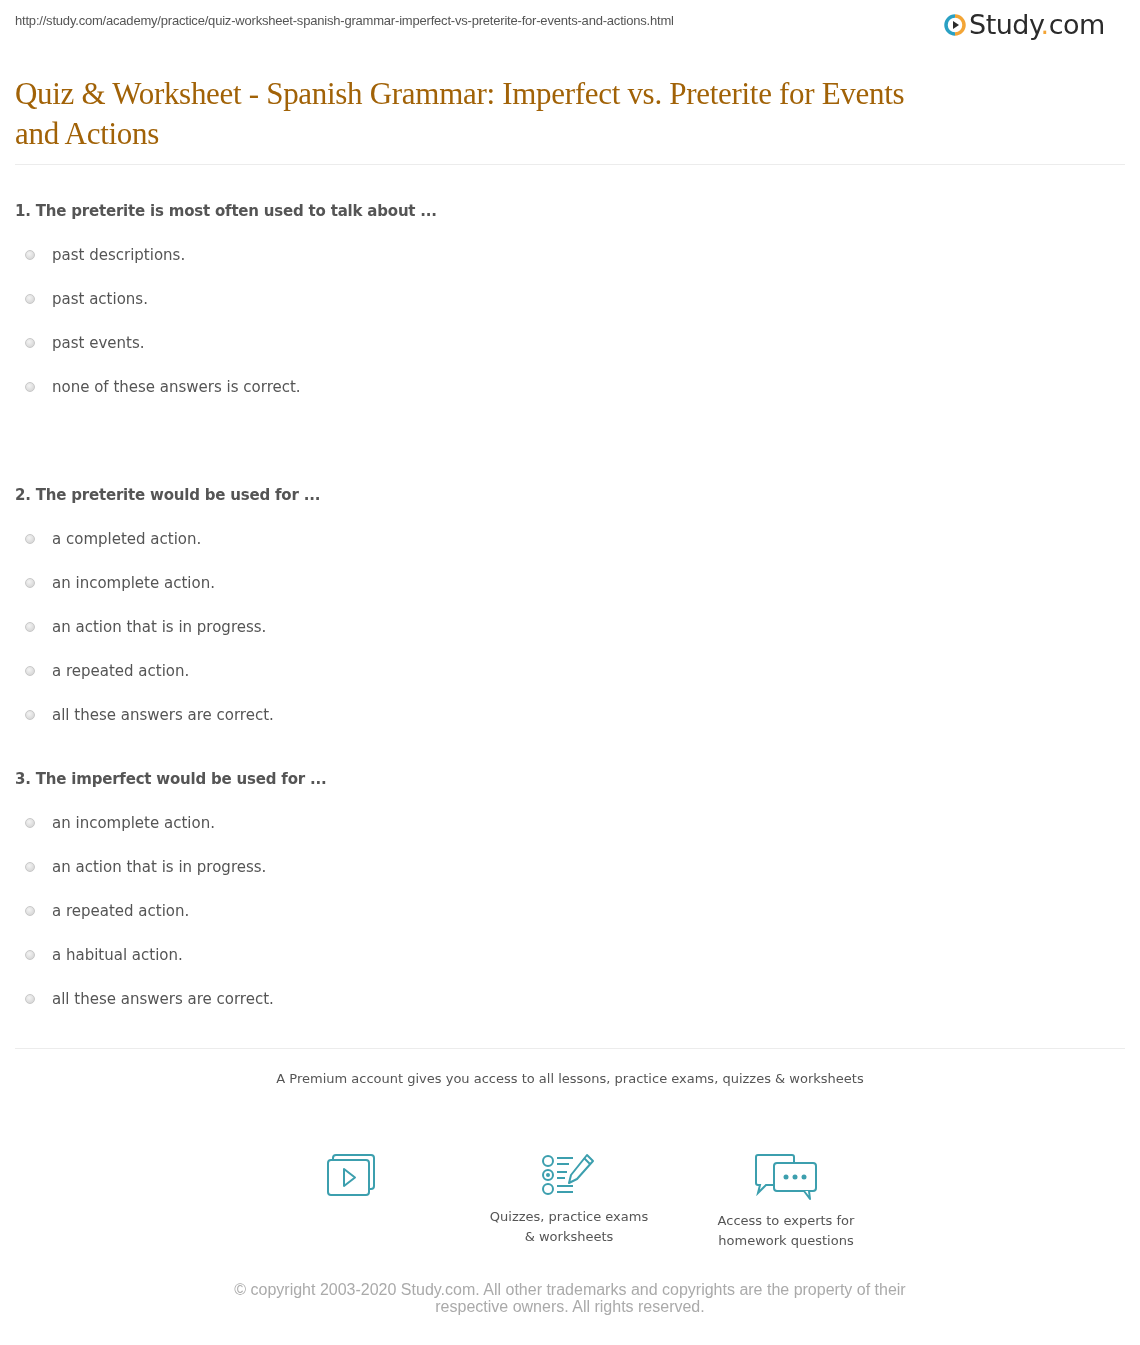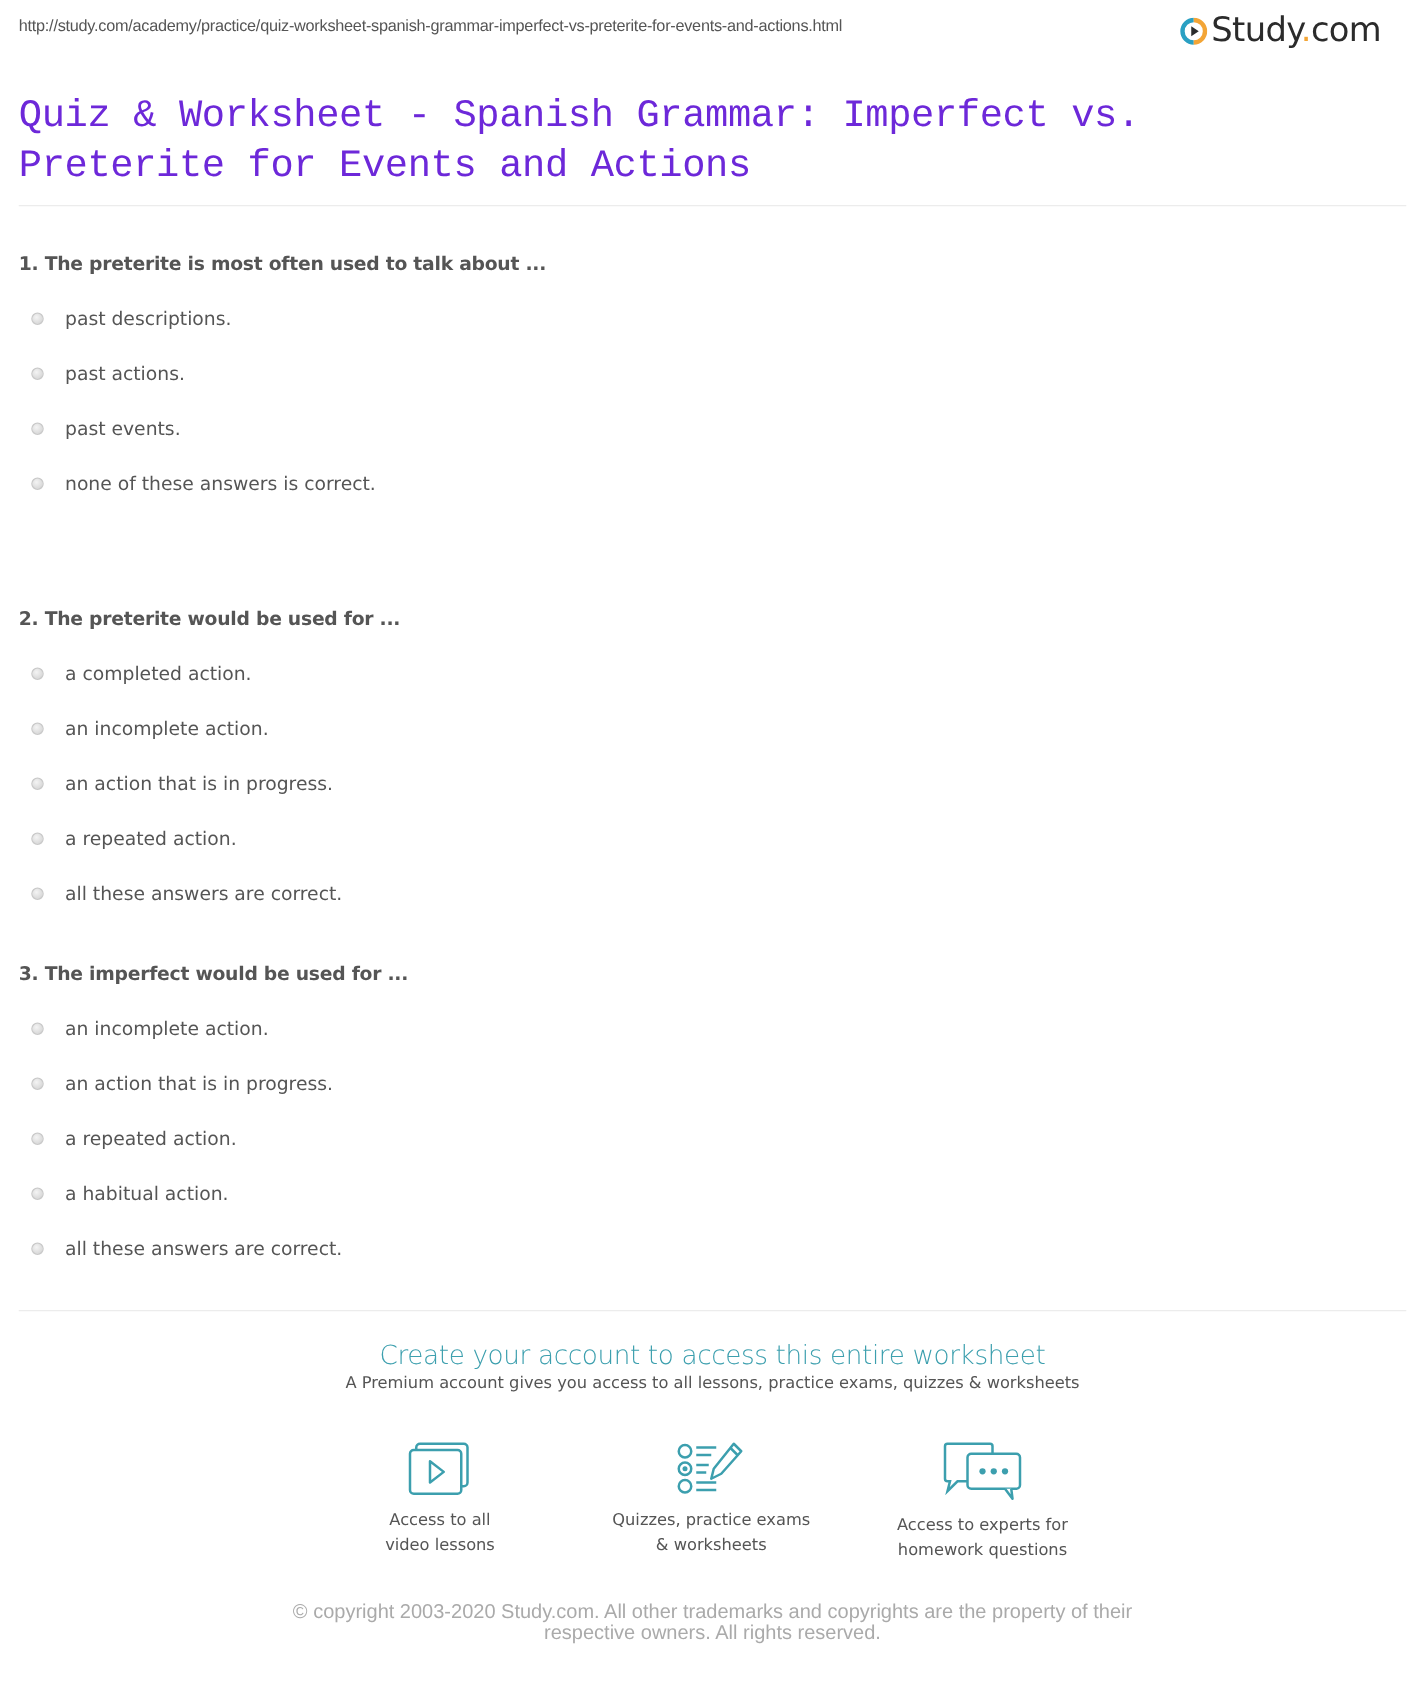--- a/index.html
+++ b/index.html
@@ -5,21 +5,21 @@
   html, body { margin: 0; padding: 0; background: #ffffff; }
   body { width: 1140px; height: 1345px; position: relative; overflow: hidden;
          font-family: "Liberation Sans", "DejaVu Sans", sans-serif; color: #4a4a4a; }
   .url { position: absolute; left: 15px; top: 11px; width: 720px; font-size: 13px; line-height: 19px; color: #555;
          font-family: "Liberation Sans", sans-serif; letter-spacing: -0.2px; }
   .logo { position: absolute; left: 944px; top: 8px; height: 34px; display: flex; align-items: center; }
   .logo-mark { width: 22px; height: 22px; margin-right: 3px; }
   .logo-text { font-family: "DejaVu Sans", sans-serif; font-size: 27px; color: #2b2b2b; letter-spacing: -0.5px; line-height: 34px; }
   .logo-dot { color: #f3a536; }
   .title { position: absolute; left: 15px; top: 74px; width: 900px; font-size: 31px; line-height: 40px;
-           color: #6d28d9; font-family: Liberation Mono, monospace; letter-spacing: -0.3px; margin: 0; font-weight: normal; }
+           color: #a16207; font-family: Liberation Serif, serif; letter-spacing: -0.3px; margin: 0; font-weight: normal; }
   .rule { position: absolute; left: 15px; right: 15px; height: 1px; background: #ececec; }
   .question { position: absolute; left: 15px; }
   .q-text { font-size: 15px; font-weight: bold; color: #555; margin: 0; line-height: 24px; font-family: "DejaVu Sans", sans-serif; letter-spacing: -0.2px; }
   .option { display: flex; align-items: center; height: 44px; }
   .radio { width: 10px; height: 10px; border-radius: 50%; margin-left: 10px; margin-right: 17px;
            background: radial-gradient(circle at 40% 35%, #f4f4f4, #cfcfcf); border: 1px solid #c8c8c8; box-sizing: border-box; }
   .opt-text { font-size: 15px; color: #555; font-family: "DejaVu Sans", sans-serif; }
   .cta { position: absolute; left: 0; width: 1140px; text-align: center; }
   .cta-title { font-size: 21px; color: #3c9fae; font-family: "DejaVu Sans", sans-serif; font-weight: 300; line-height: 28px; letter-spacing: -0.3px; }
   .cta-sub { font-size: 13px; color: #555; font-family: "DejaVu Sans", sans-serif; line-height: 18px; }
@@ -116,31 +116,29 @@
     <div class="option">
         <span class="radio"></span>
         <span class="opt-text">all these answers are correct.</span>
       </div>
   </div>
 </div>
 
 <div class="rule" style="top:1048px"></div>
 
 <div class="cta" style="top:1070px">
-  <div class="cta-title">Create your account to access this entire worksheet</div>
   <div class="cta-sub">A Premium account gives you access to all lessons, practice exams, quizzes &amp; worksheets</div>
 </div>
 
 <div class="feature" style="left:252px; top:1153px">
   <svg width="52" height="46" viewBox="0 0 52 46">
     <rect x="7" y="2" width="41" height="34" rx="3" fill="none" stroke="#3c9fae" stroke-width="2"></rect>
     <rect x="2" y="7" width="41" height="35" rx="3" fill="#fff" stroke="#3c9fae" stroke-width="2"></rect>
     <polygon points="18,16 29,24.5 18,33" fill="none" stroke="#3c9fae" stroke-width="2" stroke-linejoin="round"></polygon>
   </svg>
-  <div class="feature-label"><span>Access to all</span><br><span>video lessons</span></div>
 </div>
 
 <div class="feature" style="left:469px; top:1153px">
   <svg width="56" height="46" viewBox="0 0 56 46">
     <circle cx="7" cy="8" r="5" fill="none" stroke="#3c9fae" stroke-width="2"></circle>
     <circle cx="7" cy="22" r="5" fill="none" stroke="#3c9fae" stroke-width="2"></circle>
     <circle cx="7" cy="22" r="2" fill="#3c9fae"></circle>
     <circle cx="7" cy="36" r="5" fill="none" stroke="#3c9fae" stroke-width="2"></circle>
     <line x1="16" y1="5" x2="32" y2="5" stroke="#3c9fae" stroke-width="2"></line>
     <line x1="16" y1="11" x2="28" y2="11" stroke="#3c9fae" stroke-width="2"></line>

